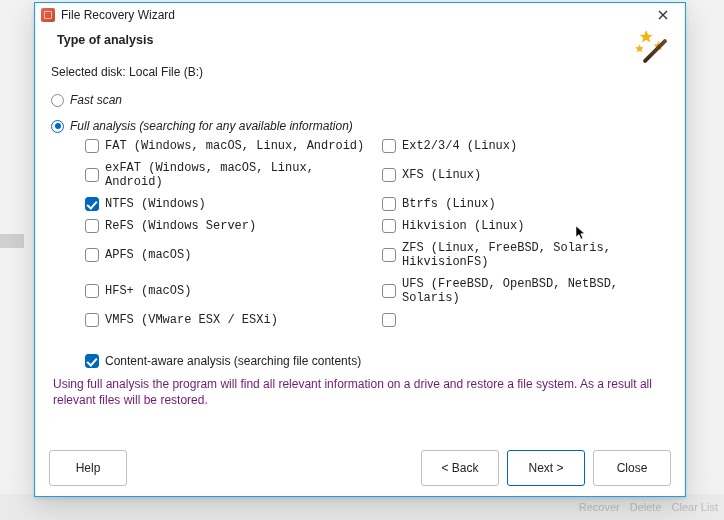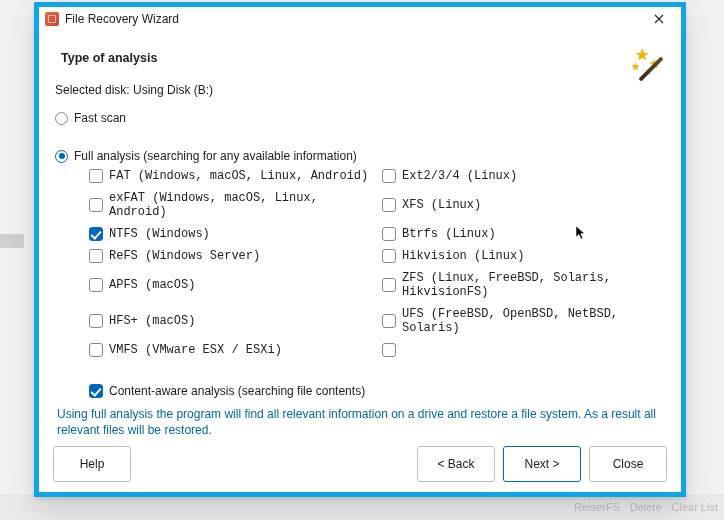--- a/index.html
+++ b/index.html
@@ -44,21 +44,21 @@
     width: 36px; height: 10px;
     background: #d6d6d6;
     border-radius: 1px;
   }
 
   .dialog {
     position: absolute;
     left: 34px; top: 2px;
     width: 652px; height: 495px;
     background: #ffffff;
-    border: 5px solid #0ea5e9;
+    border: 1px solid #0ea5e9;
     box-shadow: 0 10px 28px rgba(0,0,0,0.15), 0 2px 4px rgba(0,0,0,0.1);
     display: flex;
     flex-direction: column;
   }
   .titlebar {
     height: 24px;
     display: flex;
     align-items: center;
     padding: 0 8px 0 6px;
   }
@@ -84,21 +84,20 @@
     display: flex; align-items: center; justify-content: center;
     color: #333;
     font-size: 12px;
     cursor: default;
   }
   .titlebar .close-btn svg { width: 10px; height: 10px; stroke:#333; stroke-width:1.4; }
 
   .header {
     padding: 6px 14px 10px 22px;
     position: relative;
-    margin-top: 14px;
   }
   .header .heading {
     font-weight: 600;
     font-size: 12.5px;
   }
   .header .sub {
     padding-left: 14px;
     color: #444;
     font-size: 12px;
   }
@@ -127,20 +126,21 @@
   .body {
     flex: 1;
     padding: 8px 16px 4px 16px;
     overflow: hidden;
   }
   .sel-disk { margin-bottom: 14px; color:#222; }
 
   .radio-row {
     display: flex; align-items: center; gap: 6px;
     margin: 6px 0;
+    font-style: italic;
   }
   .radio {
     width: 13px; height: 13px;
     border: 1px solid #888;
     border-radius: 50%;
     position: relative;
     flex: 0 0 auto;
     background:#fff;
   }
   .radio.checked { border-color:#0067c0; }
@@ -184,21 +184,21 @@
     border-width: 0 2px 2px 0;
     transform: rotate(42deg);
   }
 
   .content-aware {
     margin: 27px 0 8px 34px;
   }
 
   .note {
     margin: 8px 2px 4px 2px;
-    color: #0369a1;
+    color: #701a75;
     font-size: 12px;
     line-height: 1.35;
   }
 
   .footer {
     border-top: 1px solid #ffffff;
     padding: 8px 14px 10px 14px;
     display: flex;
     align-items: center;
     gap: 8px;
@@ -232,21 +232,21 @@
 <div class="bg-strip"></div>
 <div class="bg-bottom-disk" style="left:74px">
   <div class="diskblk"></div>
   <span>119 GB</span>
 </div>
 <div class="bg-bottom-disk" style="left:294px">
   <div class="diskblk"></div>
   <span>232 GB</span>
 </div>
 <div class="bg-bottom-bar">
-  <span>ReiserFS</span>
+  <span>Recover</span>
   <span>Delete</span>
   <span>Clear List</span>
 </div>
 
 <div class="dialog">
 
   <div class="titlebar">
     <div class="appicon"></div>
     <div class="title">File Recovery Wizard</div>
     <div class="close-btn">
@@ -260,28 +260,28 @@
     <div class="heading">Type of analysis</div>
     <div class="wand">
       <div class="star s1">★</div>
       <div class="star s2">★</div>
       <div class="star s3">★</div>
       <div class="stick"></div>
     </div>
   </div>
 
   <div class="body">
-    <div class="sel-disk">Selected disk: Using Disk (B:)</div>
+    <div class="sel-disk">Selected disk: Local File (B:)</div>
 
     <div class="radio-row">
       <div class="radio"></div>
       <span>Fast scan</span>
     </div>
 
-    <div class="radio-row" style="margin-top:24px">
+    <div class="radio-row" style="margin-top:12px">
       <div class="radio checked"></div>
       <span>Full analysis (searching for any available information)</span>
     </div>
 
     <div class="fs-grid" id="fs-grid">
         <div class="chk-row">
           <div class="chk"></div>
           <span>FAT (Windows, macOS, Linux, Android)</span>
         </div>
         <div class="chk-row">

